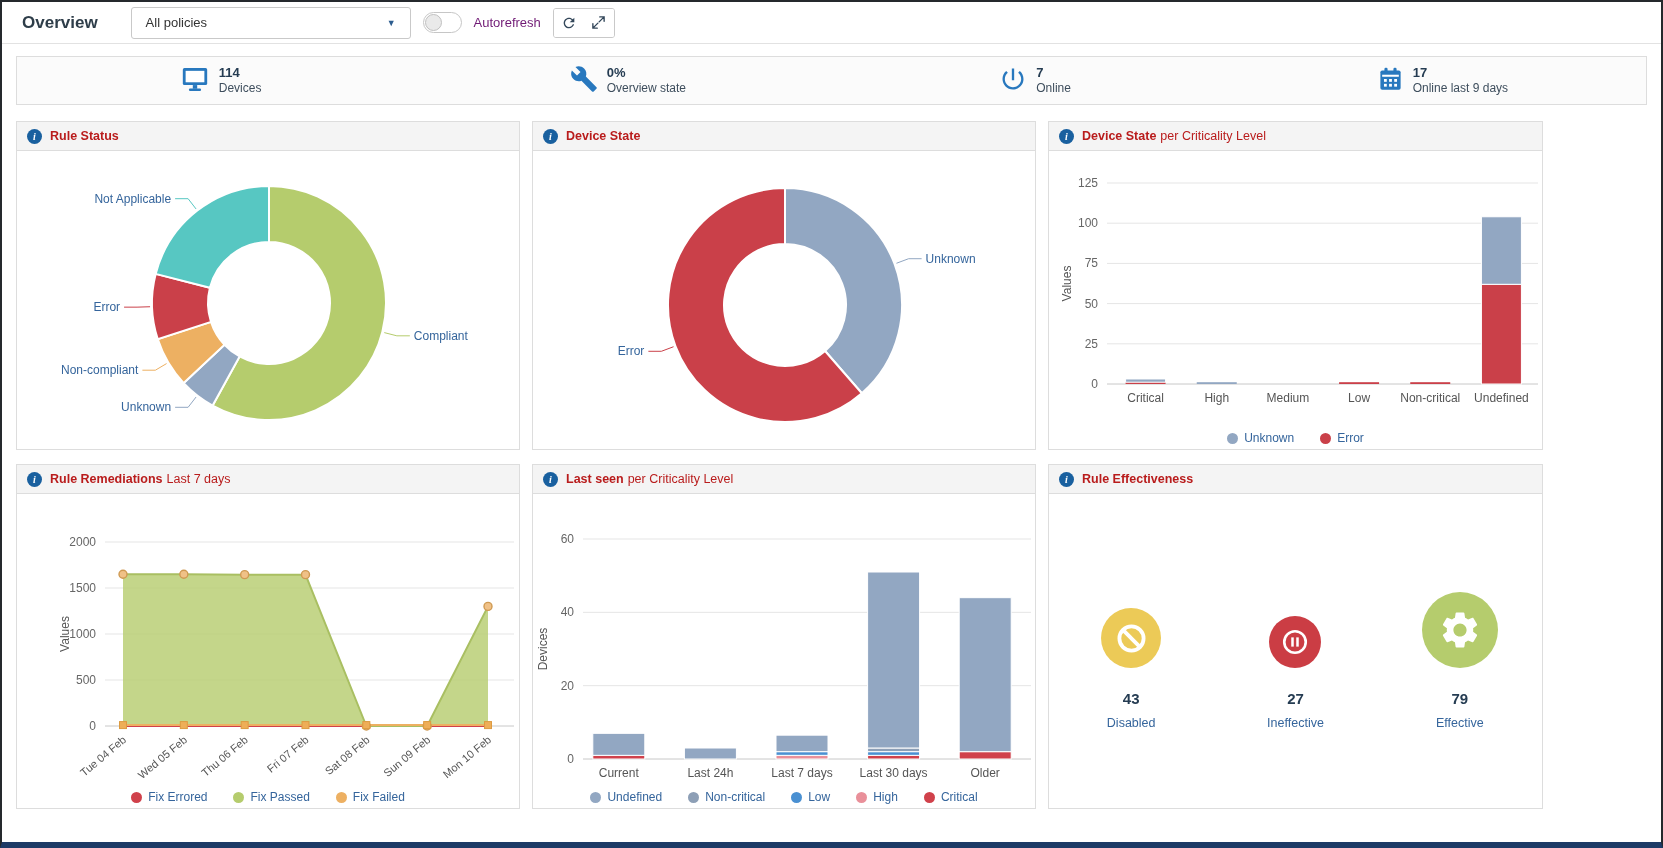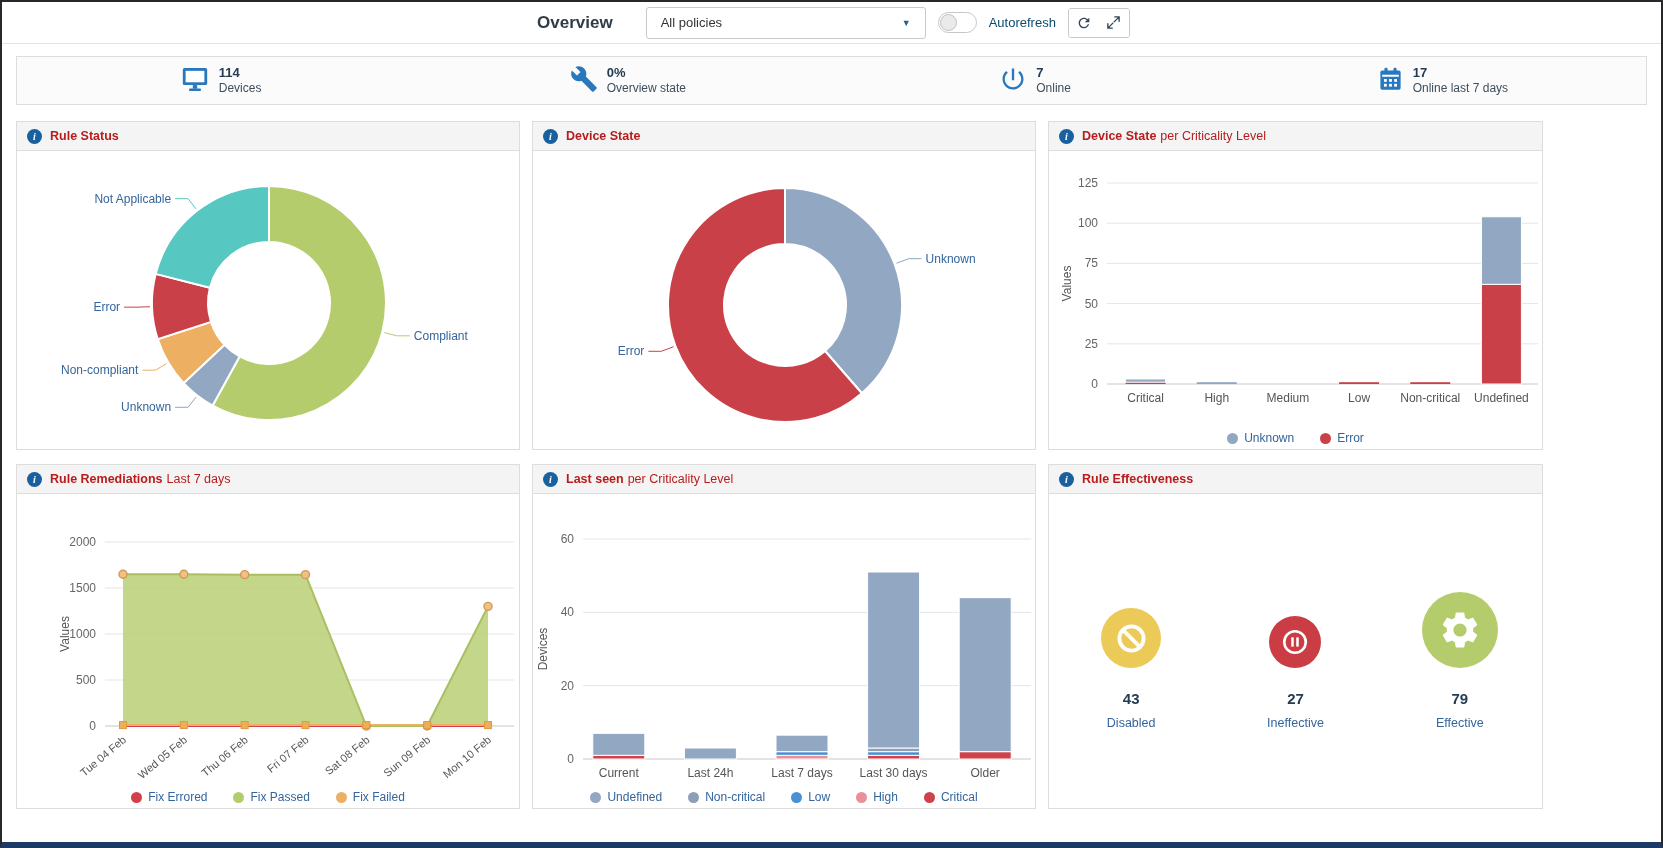--- a/index.html
+++ b/index.html
@@ -1,30 +1,30 @@
 <!DOCTYPE html>
 <html><head>
 <meta charset="utf-8">
 <title>Overview</title>
 <style>
   html,body{margin:0;padding:0;background:#9aa0a6;}
   .viewport{width:1663px;height:848px;box-sizing:border-box;background:#fff;
     border:2px solid #25292d;border-bottom:6px solid #1d3a66;
     font-family:"Liberation Sans",sans-serif;position:relative;overflow:hidden;}
   
-  .topbar{height:41px;display:flex;align-items:center;justify-content:center;
+  .topbar{height:41px;display:flex;align-items:center;justify-content:flex-start;
     padding:0 16px 0 20px;border-bottom:1px solid #e2e2e2;gap:33px;}
   .page-title{font-size:17px;font-weight:700;color:#2e3d49;}
   .controls{display:flex;align-items:center;gap:12px;}
   .dropdown{width:250px;height:30px;border:1px solid #c9c9c9;border-radius:3px;background:#fff;
     display:flex;align-items:center;justify-content:space-between;padding:0 14px;font-size:13px;color:#333;cursor:pointer;}
   .caret{color:#2c5d8f;font-size:9px;}
   .toggle{width:37px;height:19px;border:1px solid #c6c6c6;border-radius:11px;background:#fff;position:relative;cursor:pointer;}
   .knob{width:15px;height:15px;border-radius:50%;background:#eaeaea;border:1px solid #c0c0c0;position:absolute;top:1px;left:1px;}
-  .autorefresh-label{font-size:13px;color:#0c4a6e;}
+  .autorefresh-label{font-size:13px;color:#701a75;}
   .btn-group{display:flex;border:1px solid #c9c9c9;border-radius:3px;overflow:hidden;background:#fff;}
   .icon-btn{width:30px;height:28px;display:flex;align-items:center;justify-content:center;cursor:pointer;background:#fff;}
   
   .statsbar{margin:12px 14px 0;height:47px;border:1px solid #ddd;background:#fbfbfb;display:flex;align-items:center;}
   .stat{flex:1;display:flex;align-items:flex-start;justify-content:center;gap:9px;}
   .stat-text{display:flex;flex-direction:column;line-height:1.25;}
   .stat-value{font-size:13px;font-weight:700;color:#253c52;}
   .stat-label{font-size:12px;color:#3e4e5d;}
   
   .grid{margin:16px 0 0 14px;display:grid;grid-template-columns:504px 504px 495px;
@@ -123,21 +123,21 @@
           <rect x="6.2" y="12" width="2.5" height="2.5"></rect>
             <rect x="10.75" y="12" width="2.5" height="2.5"></rect>
             <rect x="15.3" y="12" width="2.5" height="2.5"></rect>
           <rect x="6.2" y="16.3" width="2.5" height="2.5"></rect>
             <rect x="10.75" y="16.3" width="2.5" height="2.5"></rect>
             <rect x="15.3" y="16.3" width="2.5" height="2.5"></rect>
         </g>
       </svg>
       <div class="stat-text">
         <span class="stat-value">17</span>
-        <span class="stat-label">Online last 7 days</span>
+        <span class="stat-label">Online last 9 days</span>
       </div>
     </div>
   </div>
 
   <div class="grid">
 
     <div class="panel">
       <div class="panel-header">
         <span class="info-icon">i</span>
         <span class="panel-title"><b>Rule Status</b><span class="rest"></span></span>

